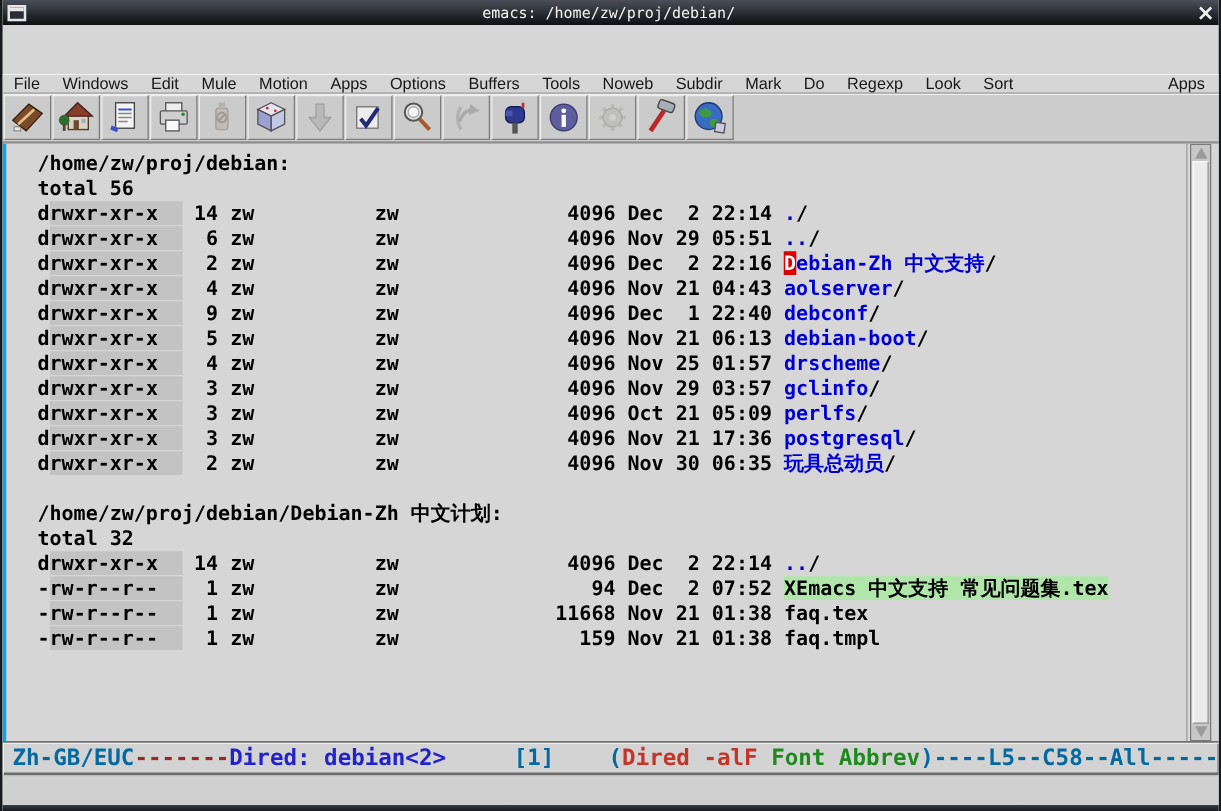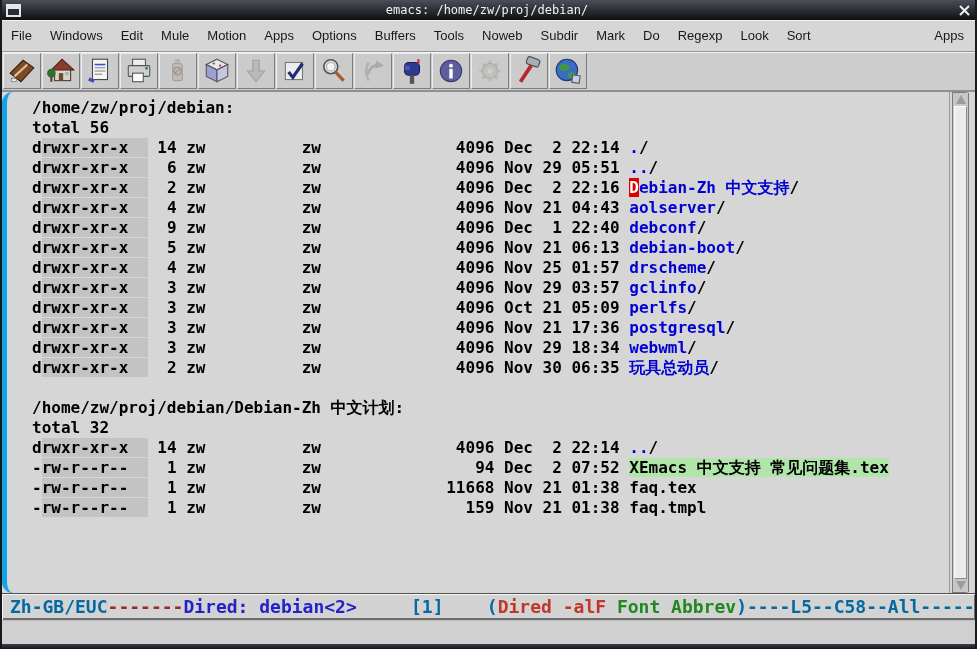--- a/index.html
+++ b/index.html
@@ -10,35 +10,35 @@
     border-left:2px solid #17191d;border-right:2px solid #17191d;
     font-family:"DejaVu Sans Mono",monospace;overflow:hidden;
   }
   
   .titlebar{height:20px;background:linear-gradient(#4a4f59,#0d0f12);display:flex;align-items:center;flex:0 0 auto;}
   .tb-icon{width:15px;height:13px;margin-left:4px;border:2px solid #e6e6e6;background:#2a2d33;position:relative;}
   .tb-icon::after{content:"";position:absolute;left:0;top:0;right:0;height:3px;background:#e6e6e6;}
   .tb-title{flex:1;text-align:center;color:#f2f2f2;font-size:12px;font-family:"DejaVu Sans Mono",monospace;white-space:pre;}
   .tb-close{width:22px;height:100%;display:flex;align-items:center;justify-content:center;}
   
-  .menubar{height:32px;background:#d6d6d6;display:flex;align-items:center;
+  .menubar{height:16px;background:#d6d6d6;display:flex;align-items:center;
     font-family:"Liberation Sans",sans-serif;font-size:13px;color:#181818;
-    border-bottom:1px solid #969696;box-shadow:inset 0 1px 0 #f2f2f2;flex:0 0 auto;}
+    border-bottom:1px solid #969696;box-shadow:inset 0 1px 0 #f2f2f2;flex:0 0 auto;margin-top:39px;}
   .menu-item{padding:0 9px;line-height:23px;}
   .menu-right{margin-left:auto;padding:0 11px;line-height:23px;}
   
   .toolbar{height:40px;background:#cdcdcd;display:flex;align-items:stretch;padding:1px 0 1px 1px;
     border-bottom:2px solid #8f8f8f;box-shadow:inset 0 1px 0 #f0f0f0;flex:0 0 auto;}
   .tool-btn{width:38px;display:flex;align-items:center;justify-content:center;background:#cbcbcb;
     border:1px solid;border-color:#ededed #7d7d7d #7d7d7d #ededed;margin-right:1px;}
   .tool-btn .ticon{display:block;width:30px;height:30px;}
   .tool-btn svg{display:block;width:30px;height:30px;}
   .tool-btn.disabled svg{opacity:.5;filter:grayscale(70%);}
   
-  .main{flex:1 1 auto;display:flex;background:var(--buffer-bg);border-left:5px solid #0ea5e9;overflow:hidden;border-radius:11px;}
+  .main{flex:1 1 auto;display:flex;background:var(--buffer-bg);border-left:3px solid #0ea5e9;overflow:hidden;}
   .text{flex:1;padding:6px 0 0 25px;font-size:16px;font-weight:bold;line-height:20px;color:#000;overflow:hidden;}
   .line{white-space:pre;height:20px;}
   .c-fg{color:#000;}
   .c-band{background:var(--perm-band);}
   .c-dir{color:var(--dir-blue);}
   .c-cursor{background:var(--cursor-bg);color:var(--cursor-fg);}
   .c-hl{background:var(--highlight-green);color:#000;}
   
   .scroll-col{flex:0 0 26px;padding:0 5px 0 2px;border-left:1px solid #9a9a9a;display:flex;}
   .sb-trough{width:17px;height:100%;background:#c7c7c7;border:1px solid #7b7b7b;display:flex;flex-direction:column;}
@@ -253,21 +253,20 @@
         <div class="line"><span class="c-fg">d</span><span class="c-band">rwxr-xr-x  </span><span class="c-fg"> 14 zw          zw              4096 Dec  2 22:14 </span><span class="c-dir">.</span><span class="c-fg">/</span></div>
         <div class="line"><span class="c-fg">d</span><span class="c-band">rwxr-xr-x  </span><span class="c-fg">  6 zw          zw              4096 Nov 29 05:51 </span><span class="c-dir">..</span><span class="c-fg">/</span></div>
         <div class="line"><span class="c-fg">d</span><span class="c-band">rwxr-xr-x  </span><span class="c-fg">  2 zw          zw              4096 Dec  2 22:16 </span><span class="c-cursor">D</span><span class="c-dir">ebian-Zh 中文支持</span><span class="c-fg">/</span></div>
         <div class="line"><span class="c-fg">d</span><span class="c-band">rwxr-xr-x  </span><span class="c-fg">  4 zw          zw              4096 Nov 21 04:43 </span><span class="c-dir">aolserver</span><span class="c-fg">/</span></div>
         <div class="line"><span class="c-fg">d</span><span class="c-band">rwxr-xr-x  </span><span class="c-fg">  9 zw          zw              4096 Dec  1 22:40 </span><span class="c-dir">debconf</span><span class="c-fg">/</span></div>
         <div class="line"><span class="c-fg">d</span><span class="c-band">rwxr-xr-x  </span><span class="c-fg">  5 zw          zw              4096 Nov 21 06:13 </span><span class="c-dir">debian-boot</span><span class="c-fg">/</span></div>
         <div class="line"><span class="c-fg">d</span><span class="c-band">rwxr-xr-x  </span><span class="c-fg">  4 zw          zw              4096 Nov 25 01:57 </span><span class="c-dir">drscheme</span><span class="c-fg">/</span></div>
         <div class="line"><span class="c-fg">d</span><span class="c-band">rwxr-xr-x  </span><span class="c-fg">  3 zw          zw              4096 Nov 29 03:57 </span><span class="c-dir">gclinfo</span><span class="c-fg">/</span></div>
         <div class="line"><span class="c-fg">d</span><span class="c-band">rwxr-xr-x  </span><span class="c-fg">  3 zw          zw              4096 Oct 21 05:09 </span><span class="c-dir">perlfs</span><span class="c-fg">/</span></div>
         <div class="line"><span class="c-fg">d</span><span class="c-band">rwxr-xr-x  </span><span class="c-fg">  3 zw          zw              4096 Nov 21 17:36 </span><span class="c-dir">postgresql</span><span class="c-fg">/</span></div>
-        <div class="line"><span class="c-fg">d</span><span class="c-band">rwxr-xr-x  </span><span class="c-fg">  3 zw          zw              4096 Nov 29 18:34 </span><span class="c-dir">webwml</span><span class="c-fg">/</span></div>
         <div class="line"><span class="c-fg">d</span><span class="c-band">rwxr-xr-x  </span><span class="c-fg">  2 zw          zw              4096 Nov 30 06:35 </span><span class="c-dir">玩具总动员</span><span class="c-fg">/</span></div>
         <div class="line"><span class="c-fg"> </span></div>
         <div class="line"><span class="c-fg">/home/zw/proj/debian/Debian-Zh 中文计划:</span></div>
         <div class="line"><span class="c-fg">total 32</span></div>
         <div class="line"><span class="c-fg">d</span><span class="c-band">rwxr-xr-x  </span><span class="c-fg"> 14 zw          zw              4096 Dec  2 22:14 </span><span class="c-dir">..</span><span class="c-fg">/</span></div>
         <div class="line"><span class="c-fg">-</span><span class="c-band">rw-r--r--  </span><span class="c-fg">  1 zw          zw                94 Dec  2 07:52 </span><span class="c-hl">XEmacs 中文支持 常见问题集.tex</span></div>
         <div class="line"><span class="c-fg">-</span><span class="c-band">rw-r--r--  </span><span class="c-fg">  1 zw          zw             11668 Nov 21 01:38 </span><span class="c-fg">faq.tex</span></div>
         <div class="line"><span class="c-fg">-</span><span class="c-band">rw-r--r--  </span><span class="c-fg">  1 zw          zw               159 Nov 21 01:38 </span><span class="c-fg">faq.tmpl</span></div>
       </div>
     <div class="scroll-col">

